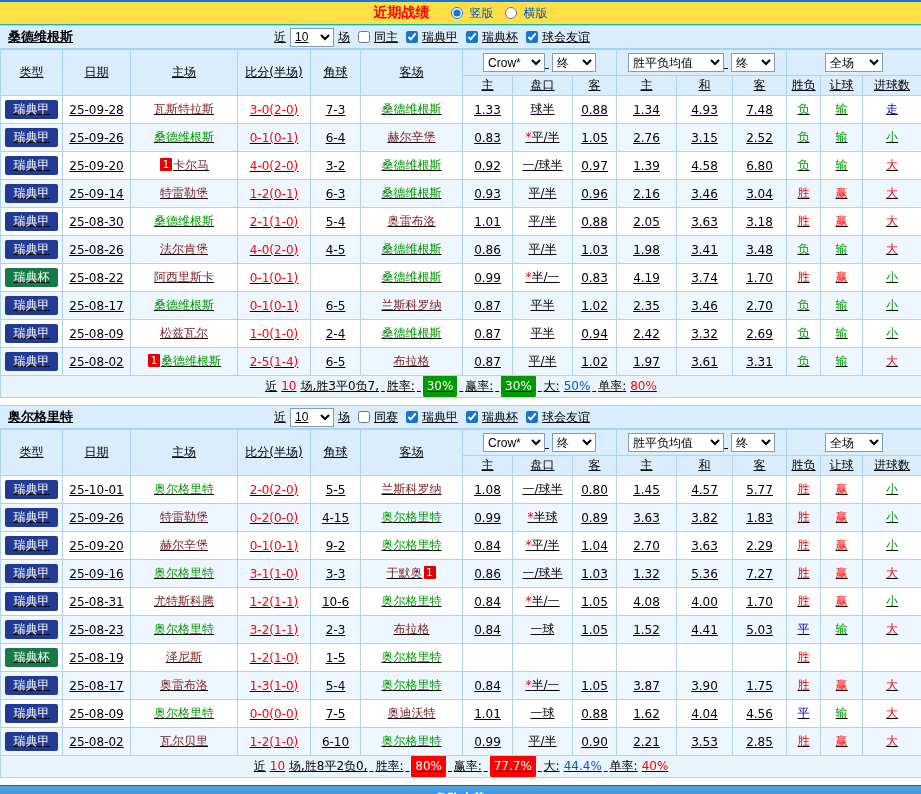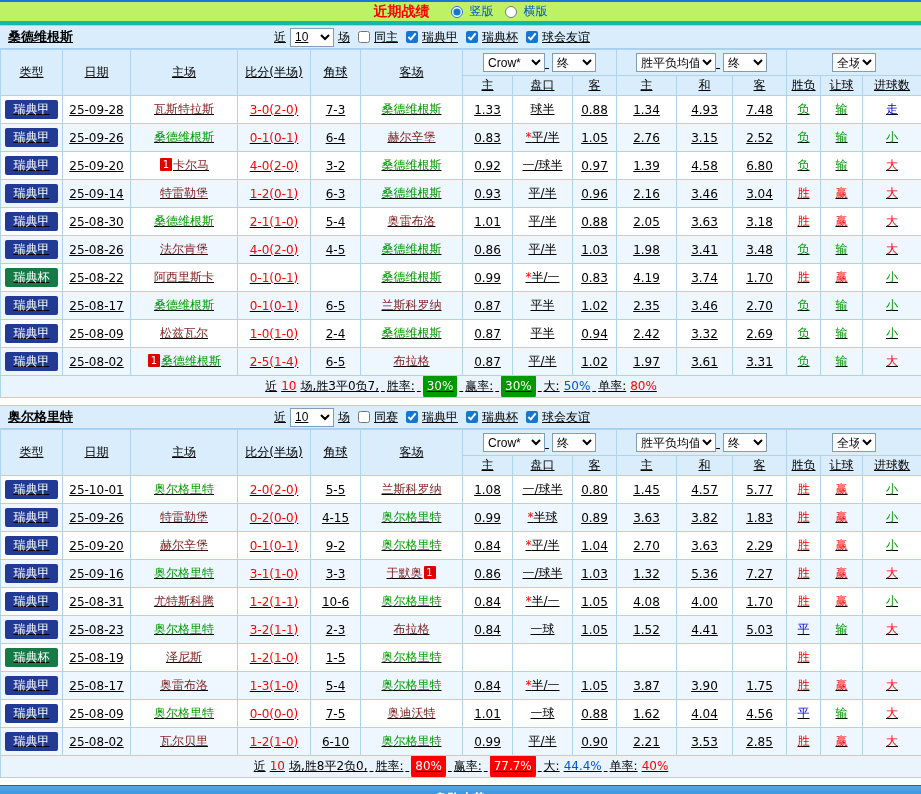--- a/index.html
+++ b/index.html
@@ -1,21 +1,21 @@
 <!DOCTYPE html>
 <html><head>
 <meta charset="utf-8">
 <style>
   * { box-sizing: border-box; margin: 0; padding: 0; }
   html,body { width: 921px; height: 794px; overflow: hidden; background: #fff;
     font-family: "DejaVu Sans", "Liberation Sans", sans-serif; font-size: 12px; color: #000; }
 
   
-  .topbar { height: 25px; background: #bef264; border-top: 2px solid #1577d6;
-    border-bottom: 4px solid #14b8a6; display: flex; align-items: center; justify-content: center; gap: 5px; }
+  .topbar { height: 25px; background: #fde047; border-top: 2px solid #1577d6;
+    border-bottom: 1px solid #14b8a6; display: flex; align-items: center; justify-content: center; gap: 5px; }
   .page-title { color: #f00; font-weight: bold; font-size: 14px; margin-right: 10px; }
   .radio-label { color: #0057cc; cursor: pointer; }
   input[type=radio], input[type=checkbox] { accent-color: #1576d2; width: 12px; height: 12px; vertical-align: -2px; margin: 0 2px 0 6px; }
 
   
   .section { margin-bottom: 7px; text-decoration: underline; }
   .sec-header { height: 24px; background: #d9edfc; border: 1px solid #a8cfee; border-left: 0; border-right: 0;
     display: flex; align-items: center; }
   .team-name { font-weight: bold; font-size: 13px; padding-left: 8px; width: 272px; }
   .filters { display: flex; align-items: center; }
@@ -27,21 +27,21 @@
   table { border-collapse: collapse; table-layout: fixed; width: 921px; }
   th, td { border: 1px solid #aed3ef; text-align: center; padding: 0; overflow: hidden; white-space: nowrap; }
   thead th { background: #d9edfc; font-weight: normal; }
   thead tr.h1 th { height: 26px; }
   thead tr.h2 th { height: 20px; }
   tbody td { height: 28px; }
   tbody tr:nth-child(even) td { background: #eef7ff; }
   tfoot td { height: 22px; background: #e9f4fd; }
 
   .sel-book { width: 62px; } .sel-final { width: 44px; margin-left: 3px; }
-  .sel-avg { width: 80px; } .sel-full { width: 44px; }
+  .sel-avg { width: 96px; } .sel-full { width: 58px; }
 
   .lg-badge { display: block; margin: 3px 4px; line-height: 19px; color: #fff; border-radius: 2px; font-size: 12px; }
   .lg-blue { background: #223a93; }
   .lg-green { background: #157a46; }
 
   .rc-badge { display: inline-block; width: 12px; height: 13px; line-height: 13px; background: #e00000;
     color: #fff; font-size: 10px; border-radius: 1px; margin: 0 1px; vertical-align: 1px; }
 
   .score { color: #f00; }
   .star { color: #f00; }

